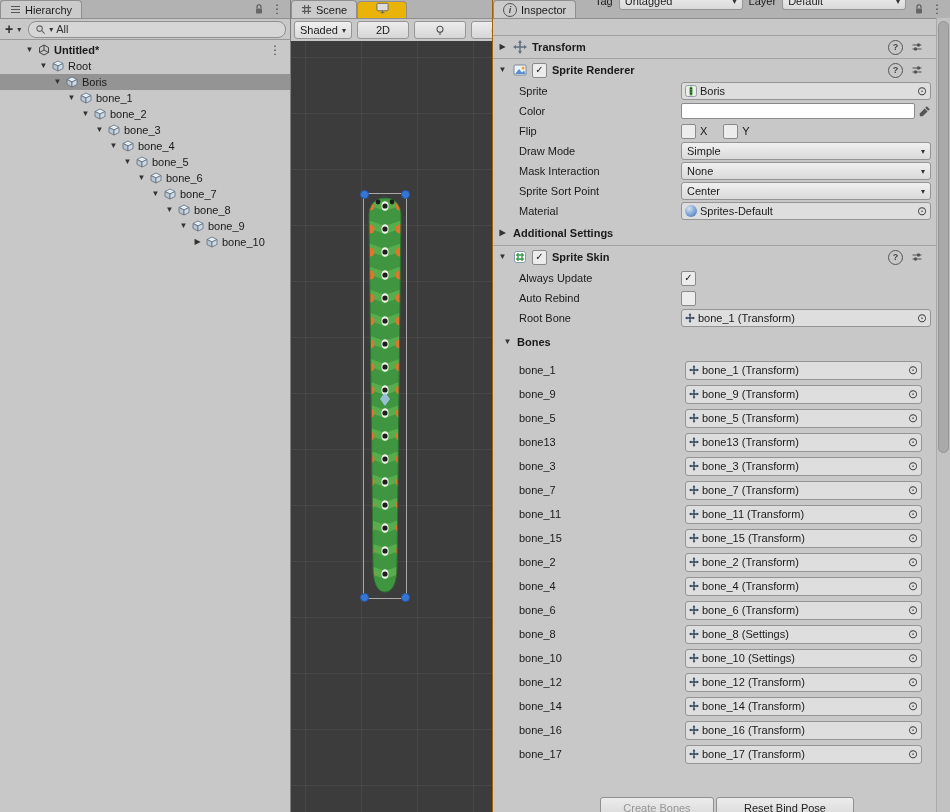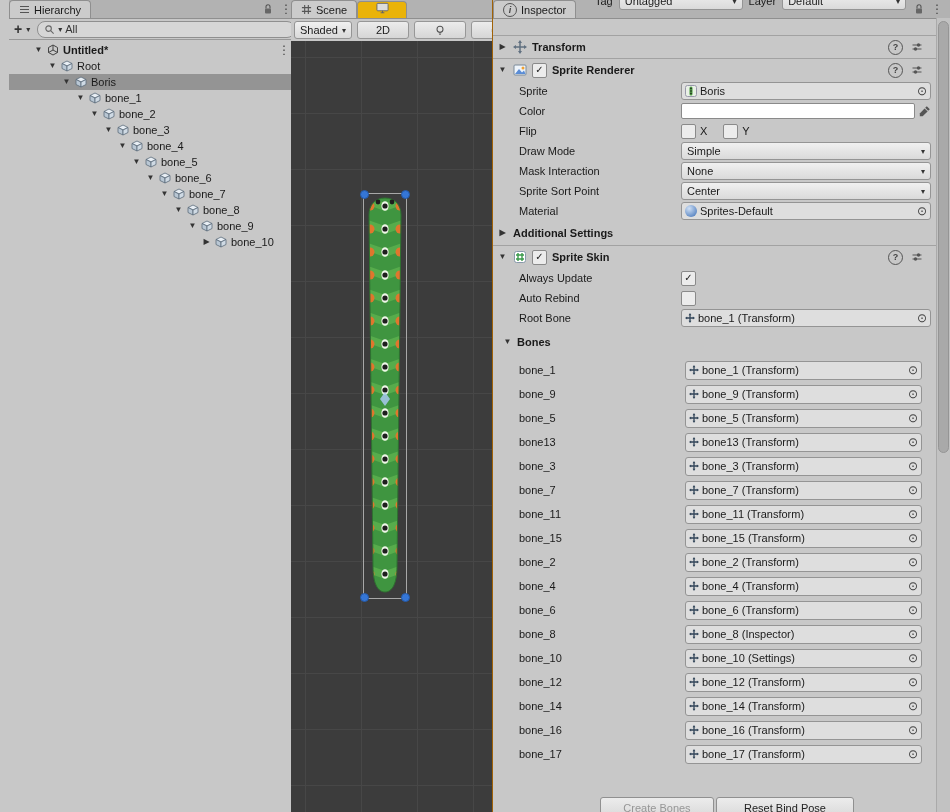--- a/index.html
+++ b/index.html
@@ -1,20 +1,20 @@
 <!DOCTYPE html>
 <html><head>
 <meta charset="utf-8">
 <style>
   html,body{margin:0;padding:0;}
   body{width:950px;height:812px;overflow:hidden;background:#c8c8c8;
        font-family:"Liberation Sans",sans-serif;font-size:11px;color:#1a1a1a;}
   .app{position:absolute;top:0;left:0;width:950px;height:812px;}
   .panel{position:absolute;top:0;height:812px;overflow:hidden;background:#c8c8c8;}
-  #hierarchy{left:0;width:290px;border-right:1px solid #7f7f7f;margin-left:9px;}
+  #hierarchy{left:0;width:290px;border-right:1px solid #7f7f7f;}
   #scene{left:291px;width:201px;border-right:2px solid #a16207;}
   #inspector{left:493px;width:457px;}
 
   
   .tabbar{position:relative;height:18px;background:#b2b2b2;border-bottom:1px solid #8f8f8f;
           display:flex;align-items:flex-end;overflow:hidden;}
   .tab{height:17px;display:flex;align-items:center;gap:4px;padding:0 9px;background:#cbcbcb;
        border:1px solid #8f8f8f;border-bottom:none;border-radius:4px 4px 0 0;white-space:nowrap;}
   .tab.inactive{background:#eab308;height:16px;color:#333;flex-direction:column;}
   .tabbar-right{margin-left:auto;display:flex;align-items:center;gap:7px;padding:0 7px 3px 0;}
@@ -746,21 +746,21 @@
   </div>
         <div class="bone-row">
     <span class="bone-label">bone_8</span>
     <div class="objf bone-field">
       <span class="ic">
         <svg width="10" height="10" viewBox="0 0 14 14">
                 <path d="M7,2 V12 M2,7 H12" stroke="#33465a" stroke-width="1.8"></path>
                 <path d="M7,0 L9,3 H5 Z M7,14 L5,11 H9 Z M0,7 L3,5 V9 Z M14,7 L11,9 V5 Z" fill="#33465a"></path>
               </svg>
       </span>
-      <span>bone_8 (Inspector)</span>
+      <span>bone_8 (Settings)</span>
       <span class="picker">⊙</span>
     </div>
   </div>
         <div class="bone-row">
     <span class="bone-label">bone_10</span>
     <div class="objf bone-field">
       <span class="ic">
         <svg width="10" height="10" viewBox="0 0 14 14">
                 <path d="M7,2 V12 M2,7 H12" stroke="#33465a" stroke-width="1.8"></path>
                 <path d="M7,0 L9,3 H5 Z M7,14 L5,11 H9 Z M0,7 L3,5 V9 Z M14,7 L11,9 V5 Z" fill="#33465a"></path>

